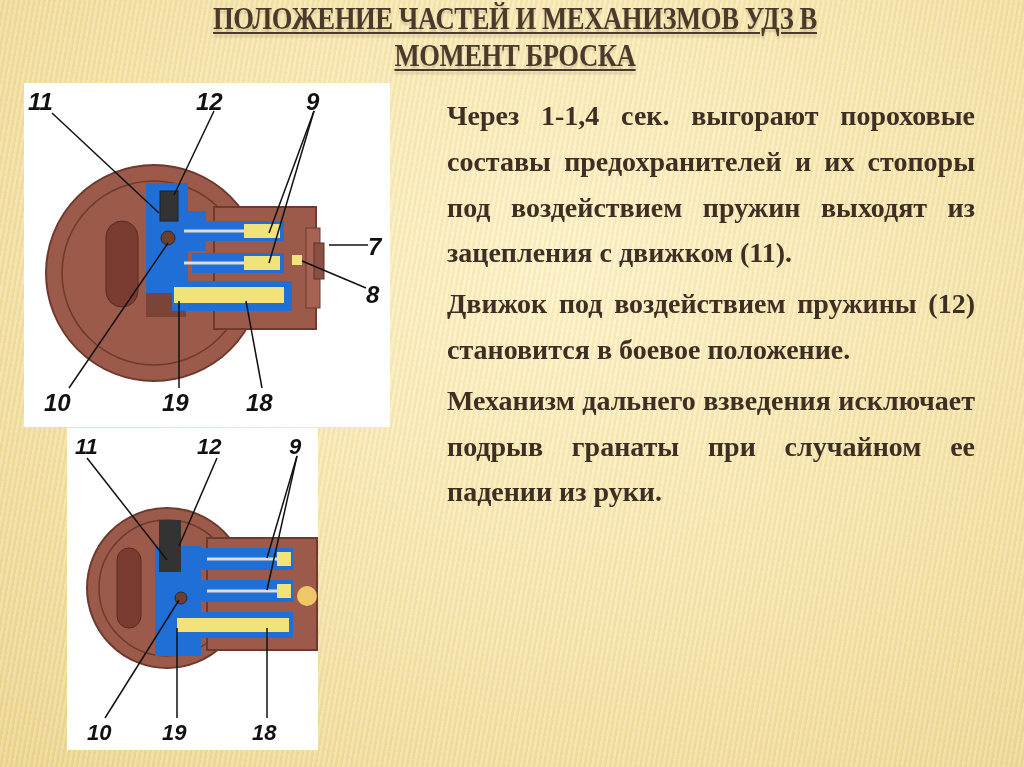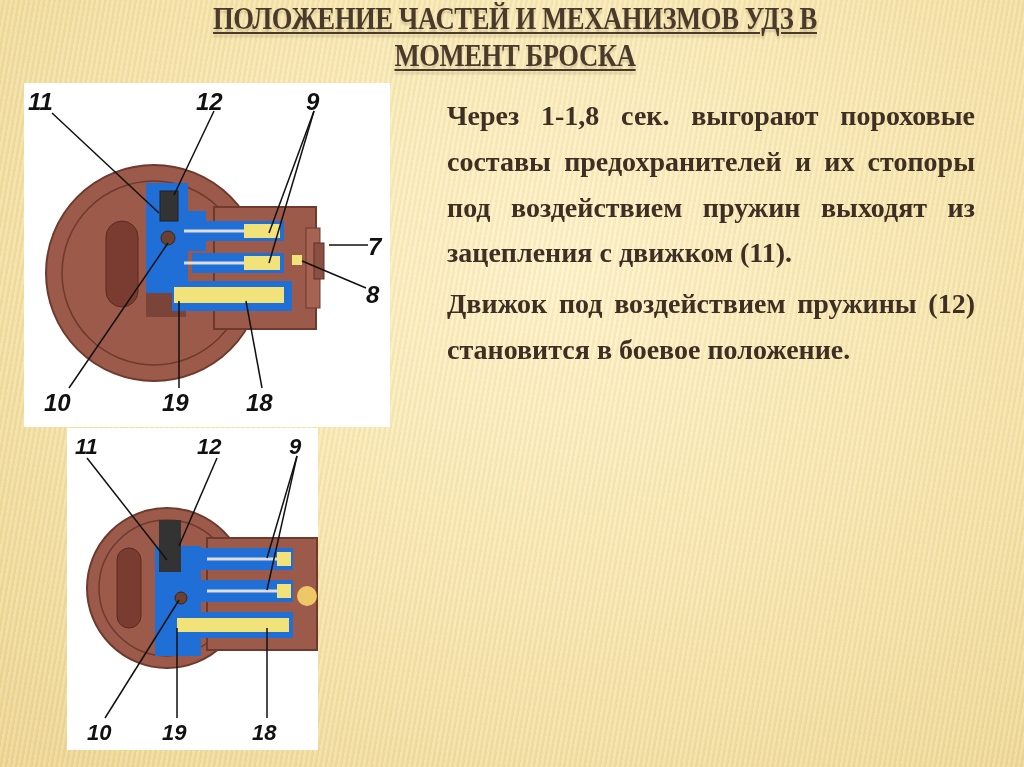--- a/index.html
+++ b/index.html
@@ -118,17 +118,18 @@
       <text class="label" x="8" y="26" font-size="22">11</text>
       <text class="label" x="130" y="26" font-size="22">12</text>
       <text class="label" x="222" y="26" font-size="22">9</text>
       <text class="label" x="20" y="312" font-size="22">10</text>
       <text class="label" x="95" y="312" font-size="22">19</text>
       <text class="label" x="185" y="312" font-size="22">18</text>
     </svg>
   </div>
 
   <div class="content">
-    <p class="para">Через 1-1,8 сек. выгорают пороховые составы предохранителей и их стопоры под воздействием пружин выходят из зацепления с движком (11).</p>
+    <p class="para">Через 1-1,4 сек. выгорают пороховые составы предохранителей и их стопоры под воздействием пружин выходят из зацепления с движком (11).</p>
     <p class="para">Движок под воздействием пружины (12) становится в боевое положение.</p>
+    <p class="para">Механизм дальнего взведения исключает подрыв гранаты при случайном ее падении из руки.</p>
   </div>
 
 </div>
 
 </body></html>

